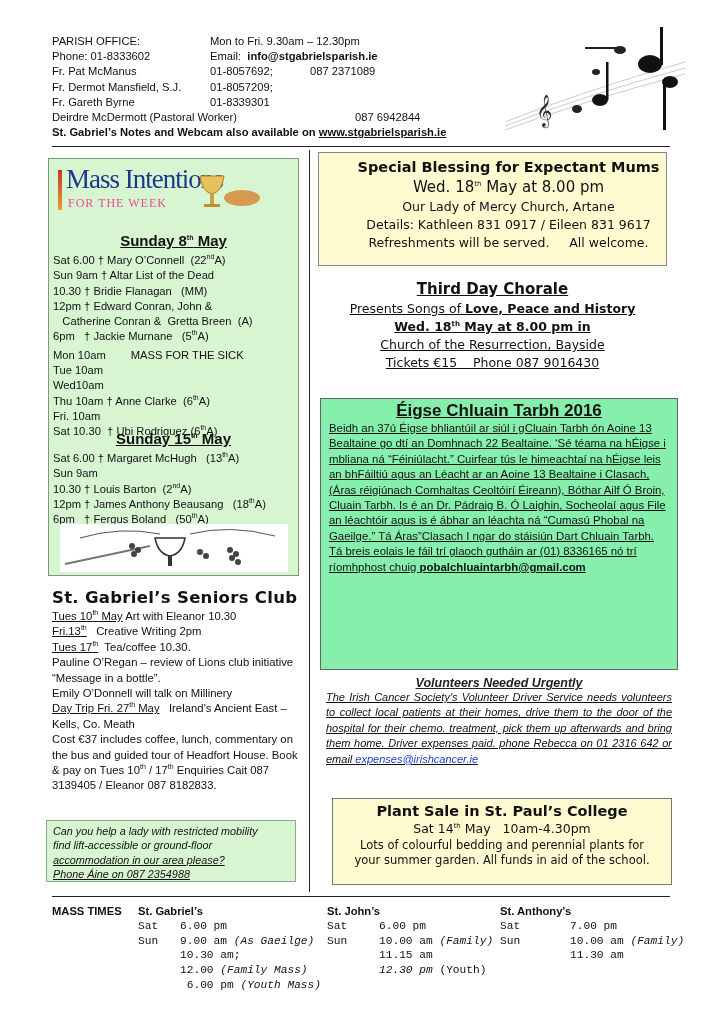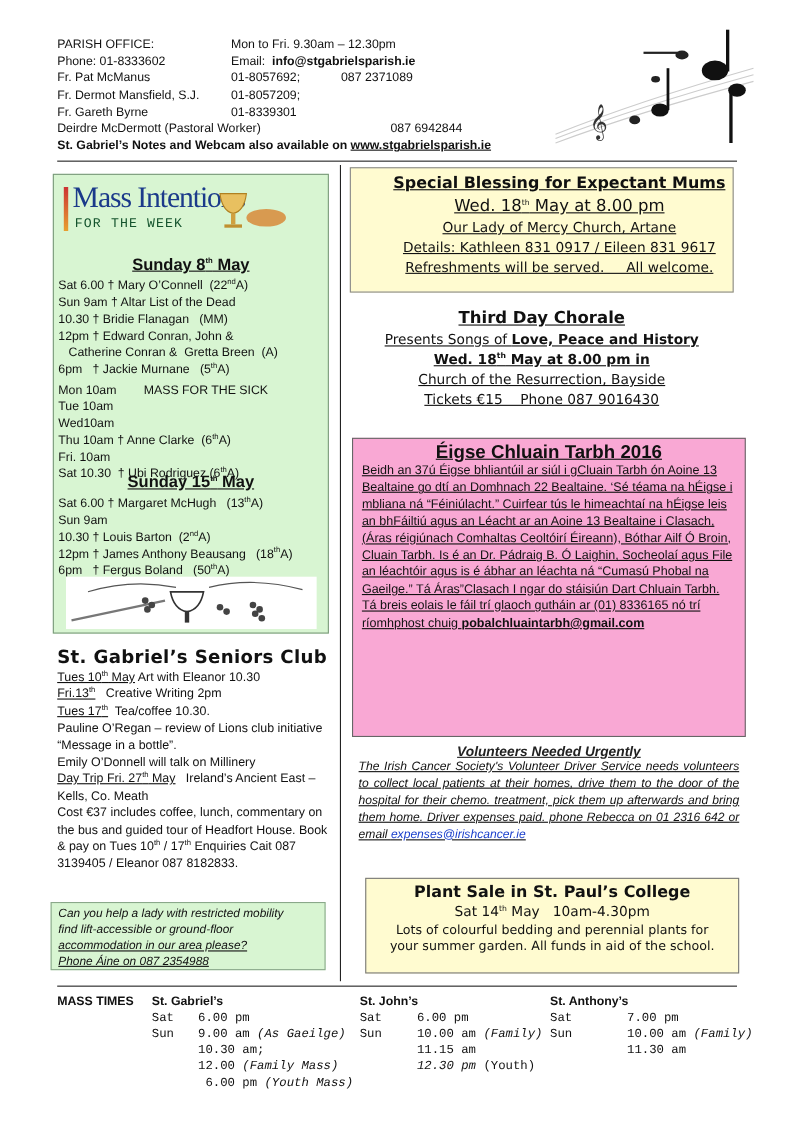--- a/index.html
+++ b/index.html
@@ -12,40 +12,40 @@
   .hdr b{font-weight:bold;}
   .hdr .u{text-decoration:underline;}
   .rule{background:#222;height:1px;}
   .vrule{background:#222;width:1px;}
   .music{left:500px;top:22px;width:190px;height:120px;}
 
   
   .mibox{left:48px;top:158px;width:251px;height:418px;background:#d8f5d2;border:1.5px solid #7a9a7a;box-sizing:border-box;}
   .milogo{left:58px;top:168px;width:168px;height:48px;}
   .mi-title1{font-family:"Liberation Serif",serif;color:#1b3a8a;font-size:27px;letter-spacing:-1px;}
-  .mi-title2{font-family:Liberation Mono, monospace;color:#14532d;font-size:12px;letter-spacing:1px;}
+  .mi-title2{font-family:Liberation Serif, serif;color:#ec4899;font-size:12px;letter-spacing:1px;}
   .sunday{font-weight:bold;text-decoration:underline;font-size:15px;text-align:center;}
   .mi-list{font-size:11.2px;line-height:15.3px;}
   .mi-list .it{white-space:pre;}
   sup{font-size:7px;line-height:0;}
 
   
   .seniors-title{left:52px;top:588px;font-family:"DejaVu Sans",sans-serif;font-weight:bold;font-size:16.5px;letter-spacing:0.3px;}
   .seniors-body{left:52px;top:609px;width:250px;font-size:11.3px;line-height:15.4px;}
   .seniors-body .u{text-decoration:underline;}
   .helpbox{left:46px;top:820px;width:250px;height:62px;background:#d8f5d2;border:1.5px solid #8aa88a;box-sizing:border-box;padding:3px 6px;font-style:italic;font-size:10.8px;line-height:14.3px;}
   .helpbox .u{text-decoration:underline;}
 
   
   .blessing{left:318px;top:152px;width:349px;height:114px;background:#fffbd0;border:1px solid #888;box-sizing:border-box;text-align:center;font-family:"DejaVu Sans",sans-serif;}
-  .blessing div{text-decoration:underline;padding-left:32px;}
+  .blessing div{padding-left:32px;}
   .comic-b{font-weight:bold;}
   .chorale{left:318px;top:280px;width:349px;text-align:center;font-family:"DejaVu Sans",sans-serif;}
   .chorale div{text-decoration:underline;}
-  .eigse{left:320px;top:398px;width:358px;height:272px;background:#f9a8d4;border:1px solid #666;box-sizing:border-box;padding:2px 8px;}
+  .eigse{left:320px;top:398px;width:358px;height:272px;background:#86efac;border:1px solid #666;box-sizing:border-box;padding:2px 8px;}
   .eigse .t{font-weight:bold;font-size:17px;text-decoration:underline;text-align:center;}
   .eigse .b{font-size:11.4px;line-height:15.4px;text-decoration:underline;}
   .volunteers{left:326px;top:676px;width:346px;font-style:italic;}
   .volunteers .t{text-align:center;font-weight:bold;font-size:12.5px;text-decoration:underline;color:#222;}
   .volunteers .b{font-size:11px;line-height:15.4px;text-decoration:underline;text-align:justify;}
   .volunteers a{color:#1a3fcc;}
   .plant{left:332px;top:798px;width:340px;height:87px;background:#fffbd0;border:1px solid #777;box-sizing:border-box;text-align:center;font-family:"DejaVu Sans",sans-serif;padding-top:4px;}
 
   
   .mt{top:904px;font-size:11.2px;line-height:14.8px;}

